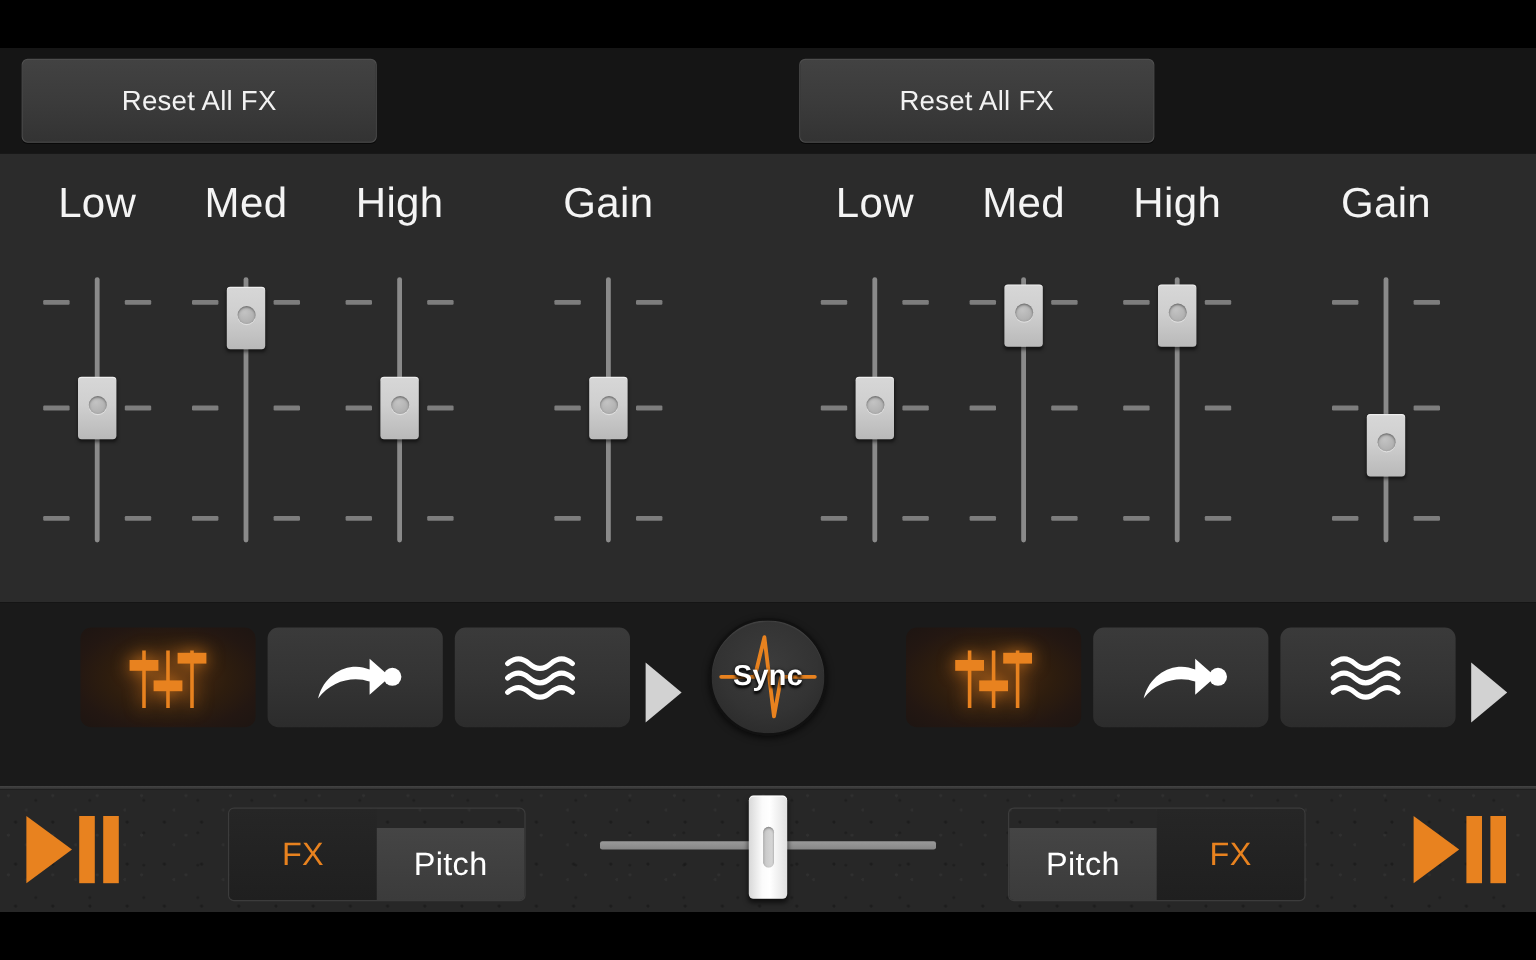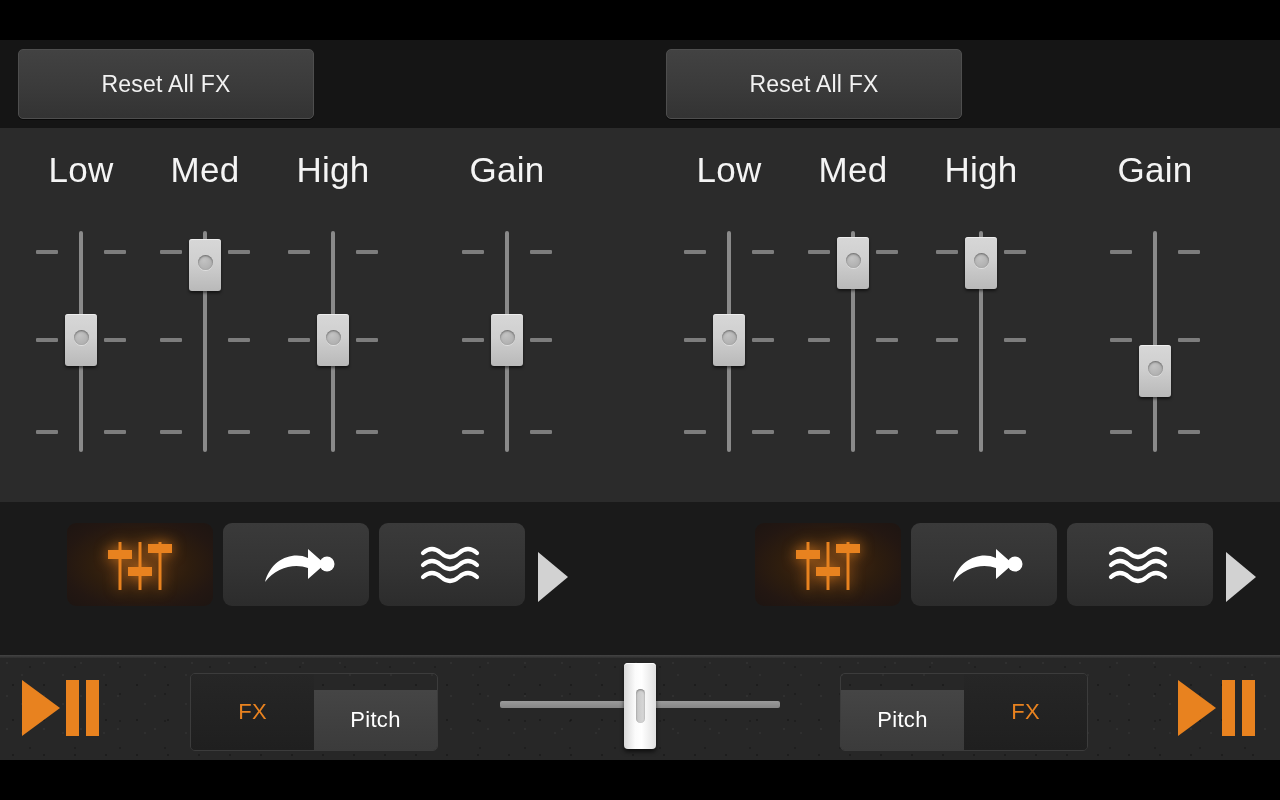--- a/index.html
+++ b/index.html
@@ -108,21 +108,21 @@
   }
   .pp-bar { position:absolute; top:4px; width:13px; height:56px; }
 
   .segctl {
     position:absolute; top:15px; width:248px; height:78px;
     border-radius:5px; overflow:hidden; display:flex;
     border:1px solid #3c3c3c;
   }
   .seg {
     flex:1; display:flex; align-items:center; justify-content:center;
-    font-size:22px; font-weight:300; letter-spacing:.3px;
+    font-size:27px; font-weight:300; letter-spacing:.3px;
   }
   .seg.sel { background:linear-gradient(to bottom,#454545,#3b3b3b); color:#fff;margin-top:16px; }
   .seg.unsel { background:linear-gradient(to bottom,#262626,#1f1f1f); color:#e8821f; }
 
   .xf-track {
     position:absolute; left:500px; top:701px; width:280px; height:7px;
     background:linear-gradient(to bottom,#9a9a9a,#868686); border-radius:2px;
   }
   .xf-thumb {
     position:absolute; left:624px; top:663px; width:32px; height:86px;
@@ -295,20 +295,26 @@
           <g stroke="#ffffff" stroke-width="4.2" fill="none" stroke-linecap="round">
             <path d="M10 19 q9 -8 18 0 t18 0 t18 0"></path>
             <path d="M10 31 q9 -8 18 0 t18 0 t18 0"></path>
             <path d="M10 43 q9 -8 18 0 t18 0 t18 0"></path>
           </g>
         </svg>
       </div>
       <div class="fx-arrow" style="left: 1226px;"></div>
     </div>
 
+  <div class="sync-btn">
+    <svg width="94" height="94" viewBox="0 0 94 94" style="position:absolute;left:0;top:0;">
+      <path d="M8 47 H36 L44 14 L52 80 L58 47 H86" fill="none" stroke="#e8821f" stroke-width="3.2" stroke-linejoin="round" stroke-linecap="round"></path>
+    </svg>
+    <div class="sync-label">Sync</div>
+  </div>
 
   <div class="botdiv"></div>
   <div class="botbar" id="botbar">
       <div class="playpause" style="left: 22px;">
         <div class="pp-tri" style="border-left: 38px solid rgb(232, 130, 31);"></div>
         <div class="pp-bar" style="left: 44px; background: rgb(232, 130, 31);"></div>
         <div class="pp-bar" style="left: 64px; background: rgb(232, 130, 31);"></div>
       </div>
       <div class="segctl" style="left: 190px;">
         <div class="seg unsel">FX</div>

